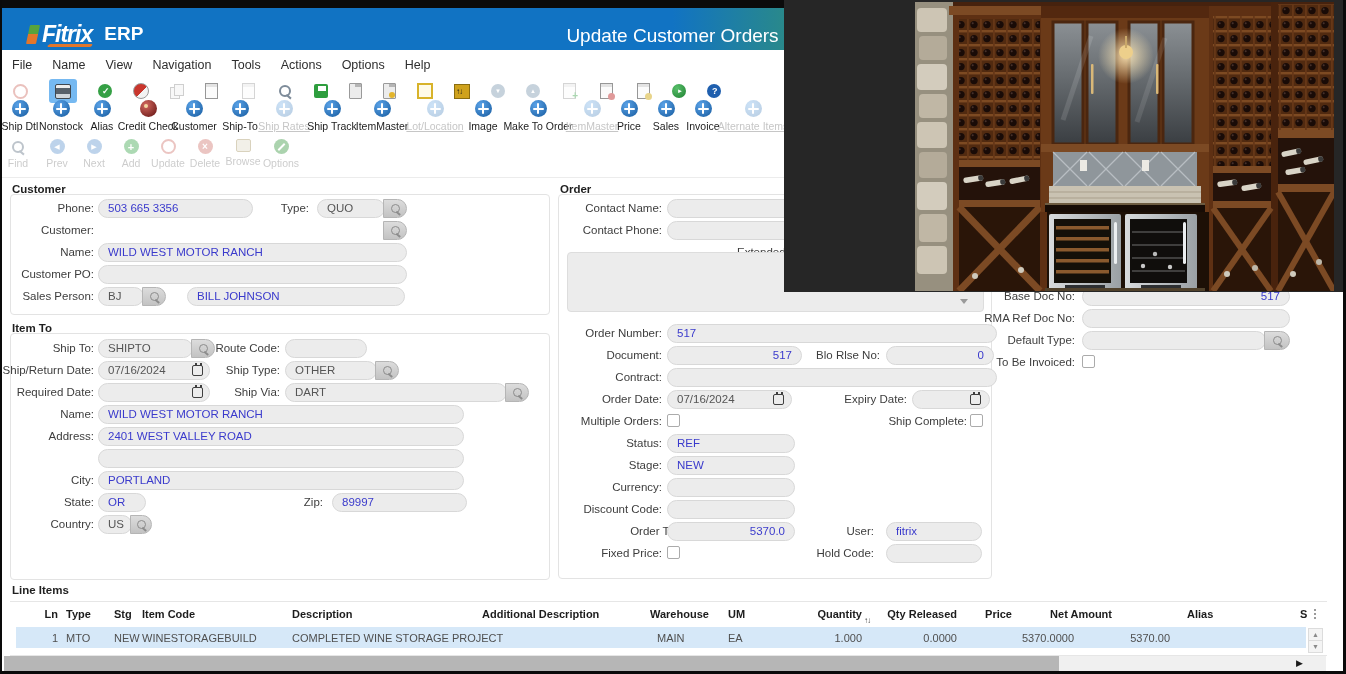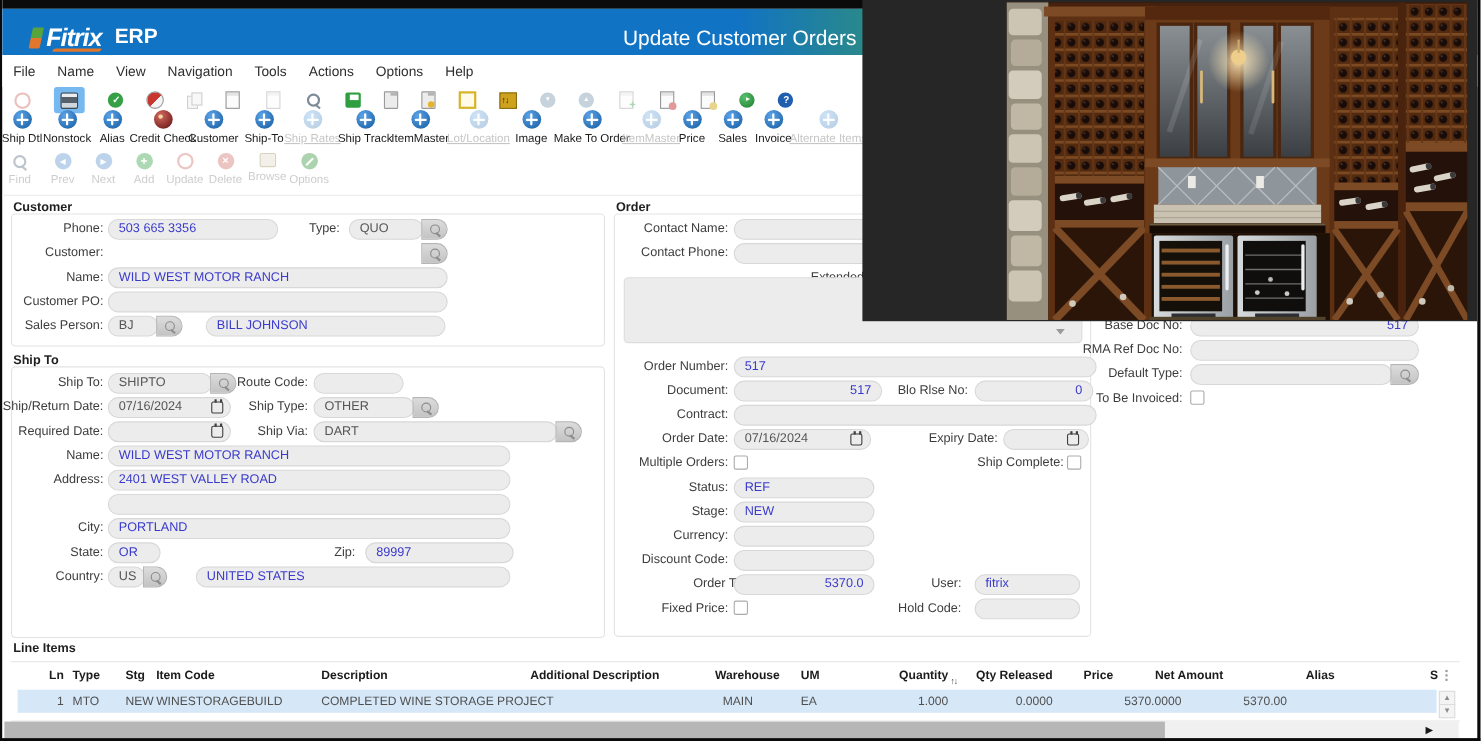--- a/index.html
+++ b/index.html
@@ -310,21 +310,21 @@
   <div class="a inp" style="left:96px;top:243px;width:309px">WILD WEST MOTOR RANCH</div>
   <div class="a lbl" style="left:4px;top:265px;width:88px">Customer PO:</div>
   <div class="a inp" style="left:96px;top:265px;width:309px"></div>
   <div class="a lbl" style="left:4px;top:287px;width:88px">Sales Person:</div>
   <div class="a inp gray" style="left:96px;top:287px;width:46px">BJ</div>
   <div class="a lk" style="left:140px;top:287px">
       <span class="mag"></span>
     </div>
   <div class="a inp" style="left:185px;top:287px;width:218px">BILL JOHNSON</div>
 
-  <div class="a gtitle" style="left:10px;top:322px">Ship To</div>
+  <div class="a gtitle" style="left:10px;top:322px">Item To</div>
   <div class="a group" style="left:8px;top:333px;width:538px;height:245px"></div>
   <div class="a lbl" style="left:4px;top:339px;width:88px">Ship To:</div>
   <div class="a inp gray" style="left:96px;top:339px;width:95px">SHIPTO</div>
   <div class="a lk" style="left:189px;top:339px">
       <span class="mag"></span>
     </div>
   <div class="a lbl" style="left:196px;top:339px;width:82px">Route Code:</div>
   <div class="a inp" style="left:283px;top:339px;width:82px"></div>
   <div class="a lbl" style="left:0px;top:361px;width:92px">Ship/Return Date:</div>
   <div class="a inp gray" style="left:96px;top:361px;width:112px">07/16/2024</div>
@@ -351,21 +351,20 @@
   <div class="a inp" style="left:96px;top:471px;width:366px">PORTLAND</div>
   <div class="a lbl" style="left:4px;top:493px;width:88px">State:</div>
   <div class="a inp" style="left:96px;top:493px;width:48px">OR</div>
   <div class="a lbl" style="left:233px;top:493px;width:88px">Zip:</div>
   <div class="a inp" style="left:330px;top:493px;width:135px">89997</div>
   <div class="a lbl" style="left:4px;top:515px;width:88px">Country:</div>
   <div class="a inp gray" style="left:96px;top:515px;width:34px">US</div>
   <div class="a lk" style="left:128px;top:515px;width:22px">
       <span class="mag"></span>
     </div>
-  <div class="a inp" style="left:176px;top:515px;width:286px">UNITED STATES</div>
 
   <div class="a gtitle" style="left:558px;top:183px">Order</div>
   <div class="a group" style="left:556px;top:194px;width:432px;height:383px"></div>
   <div class="a lbl" style="left:512px;top:199px;width:148px">Contact Name:</div>
   <div class="a inp" style="left:665px;top:199px;width:315px"></div>
   <div class="a lbl" style="left:512px;top:221px;width:148px">Contact Phone:</div>
   <div class="a inp" style="left:665px;top:221px;width:315px"></div>
   <div class="a lbl" style="left:655px;top:243px;width:128px;text-align:left;left:735px;width:90px">Extended</div>
   <div class="a commentbox" style="left:565px;top:252px;width:415px;height:58px"></div>
   <span class="a ddarrow" style="left:958px;top:299px"></span>

